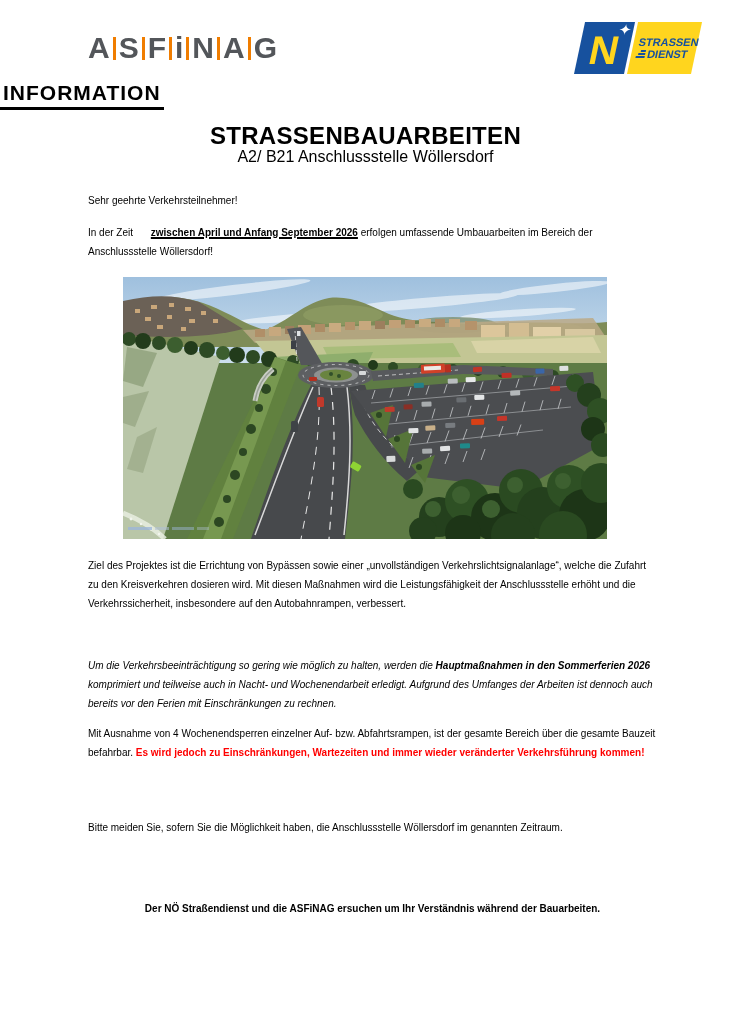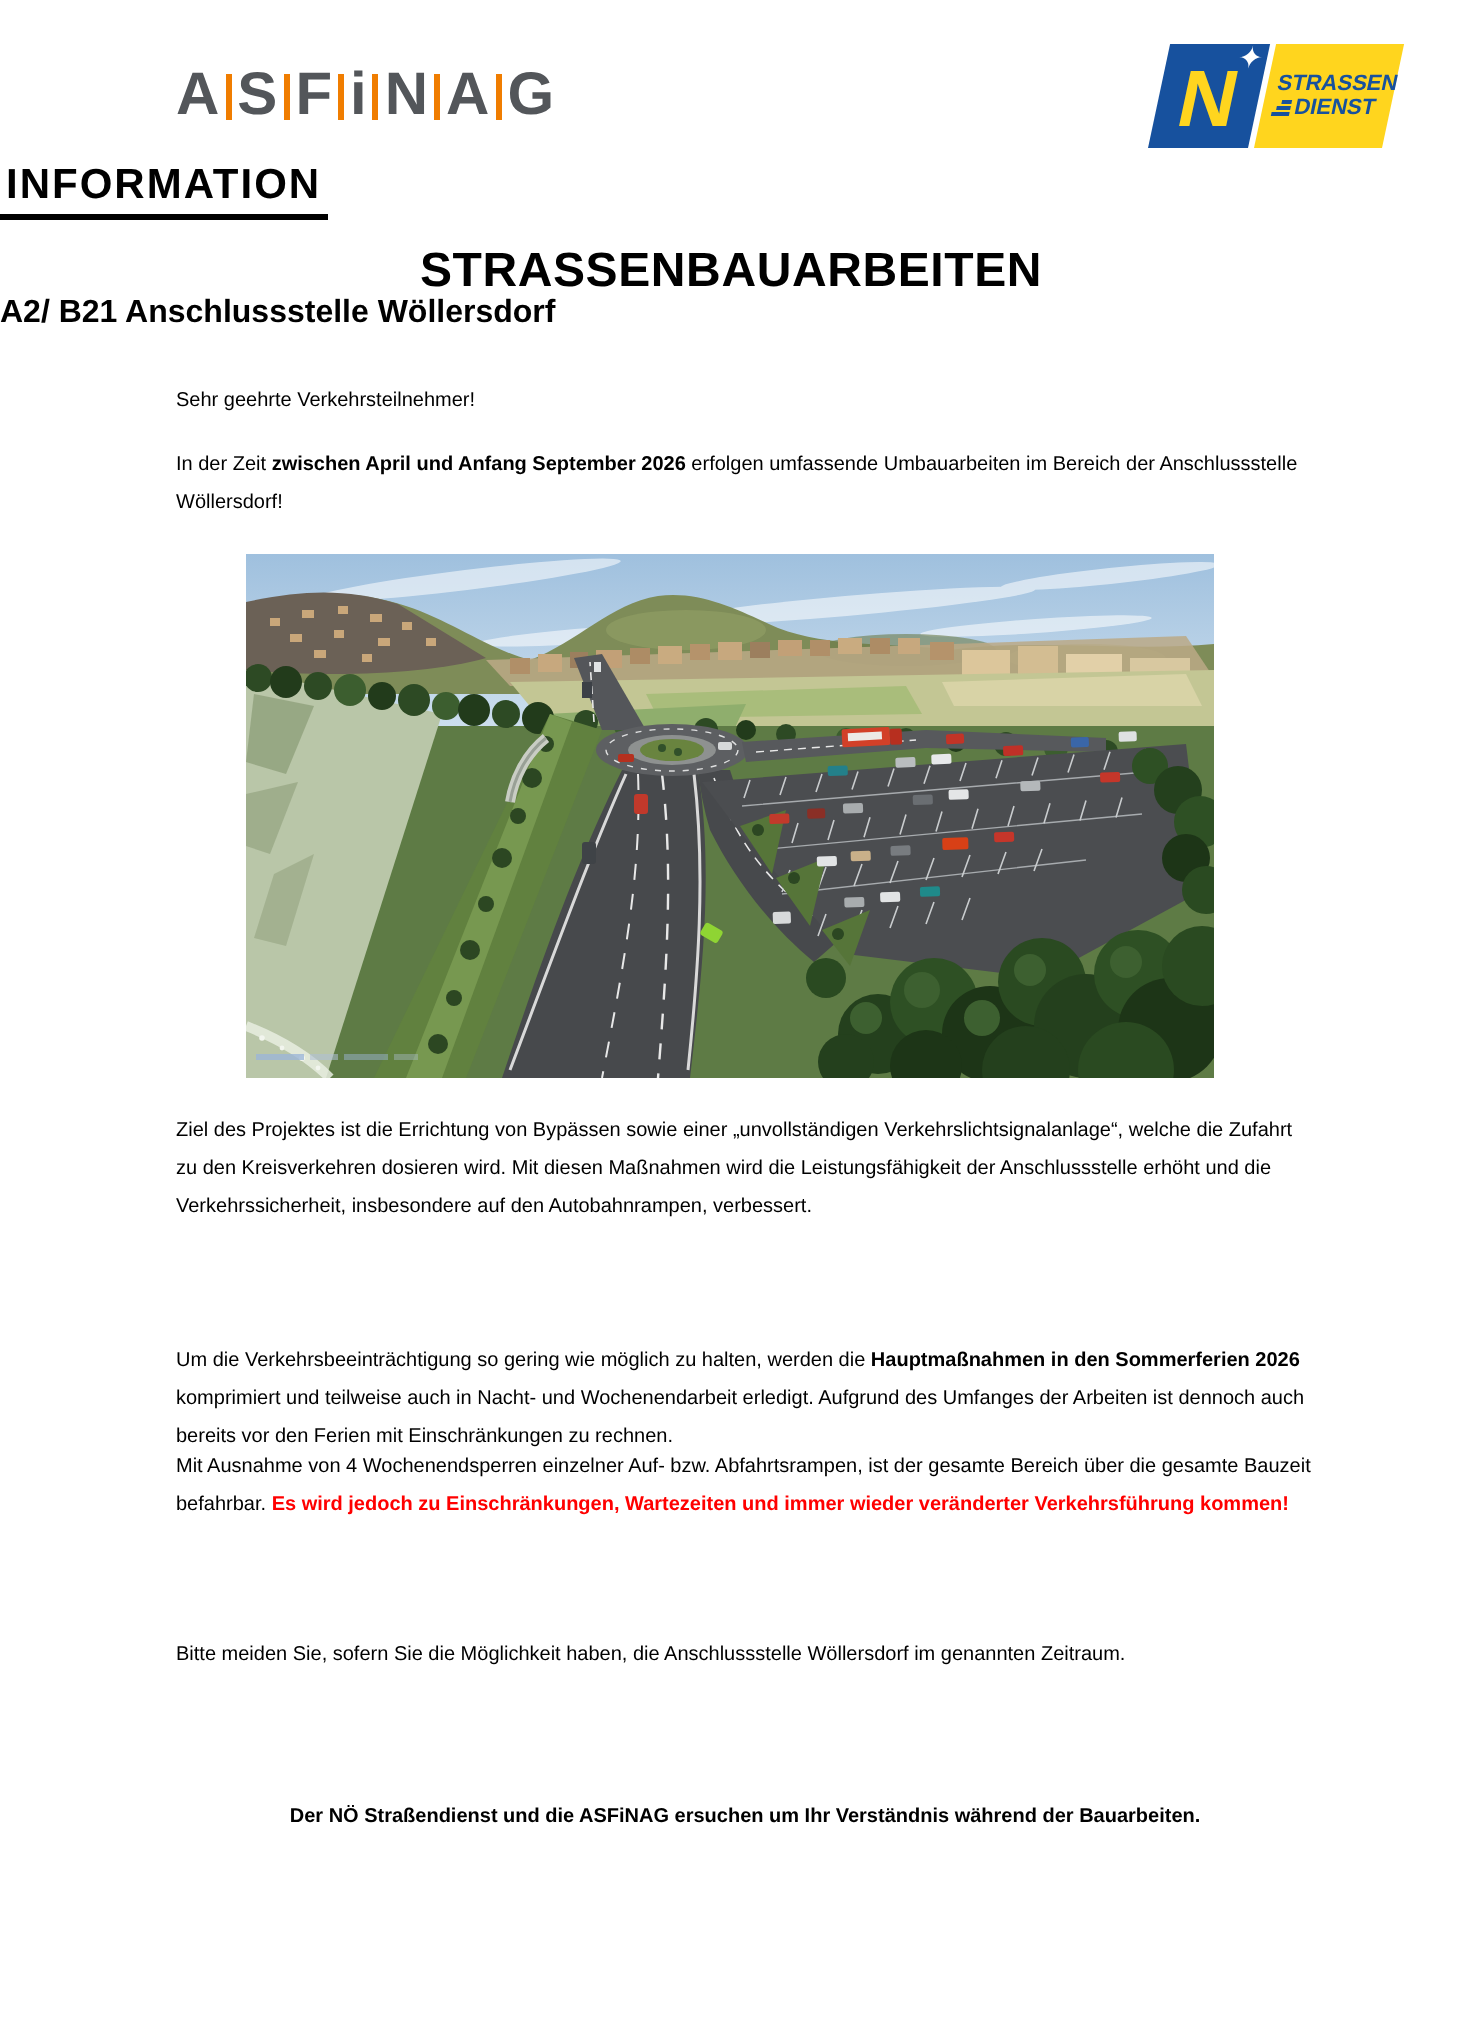--- a/index.html
+++ b/index.html
@@ -30,34 +30,34 @@
   .speed-lines i:nth-child(1){ width:5px; margin-left:4px; }
   .speed-lines i:nth-child(2){ width:7px; margin-left:2px; }
   .speed-lines i:nth-child(3){ width:9px; }
 
   
   .title-wrap { position:absolute; top:81px; left:0; right:0; text-align:left; }
   .title { display:inline-block; font-size:21px; font-weight:bold; letter-spacing:1px;
     border-bottom:3px solid #000; padding:0 3px 2px; }
   .subtitle { position:absolute; top:122px; left:0; right:0; text-align:center;
     font-size:24px; font-weight:bold; letter-spacing:.3px; }
-  .subsubtitle { position:absolute; top:148px; left:0; right:0; 
-    font-size:16px; font-weight:bold; }
+  .subsubtitle { position:absolute; top:148px; left:0; right:0; text-align:center;
+    font-size:16px; font-weight:normal; }
 
   
   .para { position:absolute; left:88px; width:569px; margin:0;
     font-size:10px; line-height:19px; }
   .p-greeting { top:191px; }
   .p-timeframe { top:223px; }
   .p-goal { top:556px; }
-  .p-measures { top:671px; }
+  .p-measures { top:656px;font-style:italic; }
   .p-closures { top:724px; }
   .p-avoid { top:818px; }
   .closing { top:899px; font-weight:bold; text-align:center; }
-  .bold-underline { font-weight:bold; text-decoration-thickness:2px; }
+  .bold-underline { font-weight:bold; text-decoration:underline; text-decoration-thickness:2px;margin-left:15px; }
   .bold { font-weight:bold; }
   .warning { color:#FF0000; font-weight:bold; }
 
   
   .render { position:absolute; top:277px; left:123px; width:484px; height:262px; margin:0; }
   .render svg { display:block; }
 </style>
 </head>
 <body>
 

